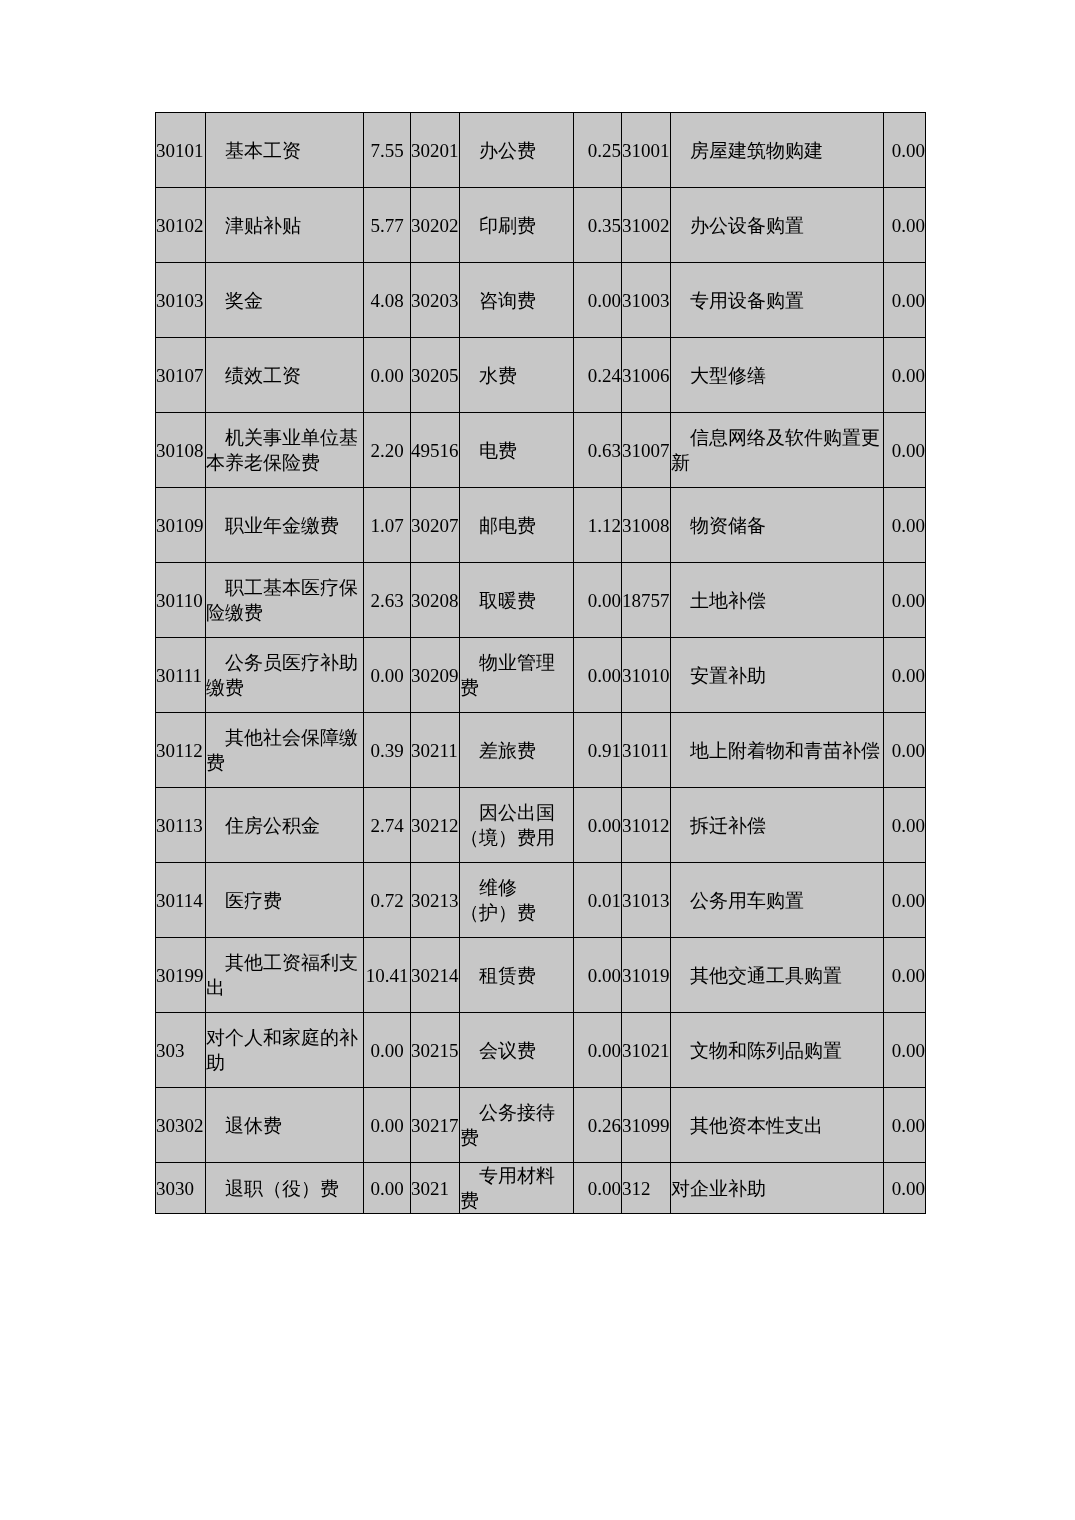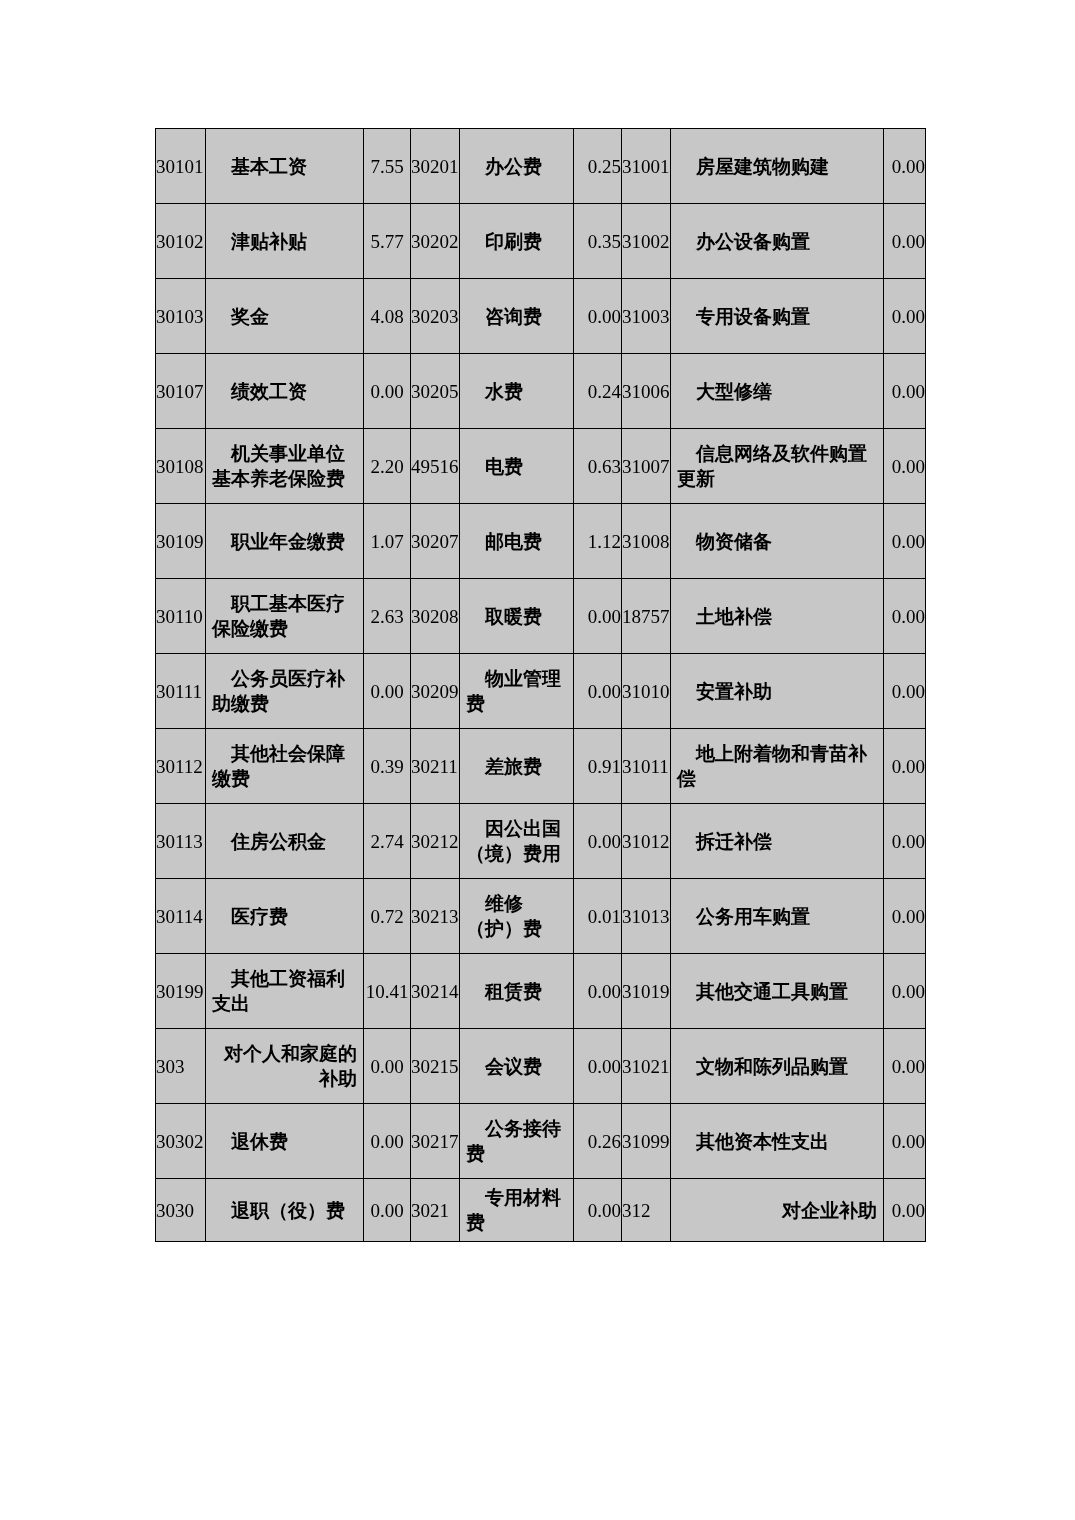--- a/index.html
+++ b/index.html
@@ -5,37 +5,37 @@
   html, body { margin: 0; padding: 0; }
   body {
     width: 1075px; height: 1520px;
     background: #ffffff;
     position: relative;
     font-family: "Liberation Serif", "DejaVu Serif", serif;
     color: #000000;
   }
   .page { position: absolute; inset: 0; background: #ffffff; }
   table.budget {
-    position: absolute; left: 155px; top: 128px;
+    position: absolute; left: 155px; top: 112px;
     border-collapse: collapse; table-layout: fixed;
     font-size: 19px; line-height: 25px;
   }
   table.budget td {
     border: 1px solid #000000;
     background: #c7c7c7;
     vertical-align: middle;
     padding: 0;
     overflow: hidden;
   }
   tr.row { height: 75px; }
   tr.row.clipped { height: 46px; }
   td.code { padding: 0 14px 0 9px; word-break: break-all; text-align: left; }
   td.name { padding: 0 3px; }
-  td.name p { margin: 6px; text-indent: 19px; word-break: normal; font-weight: bold; }
-  td.name p.no-indent { text-indent: 0; text-align: right; }
+  td.name p { margin: 0; text-indent: 19px; word-break: normal; }
+  td.name p.no-indent { text-indent: 0; }
   td.amount { background: #ffffff; text-align: right; word-break: break-all; }
   td.a1 { padding: 0 8px 0 16px; text-align: center; }
   td.a2 { padding: 0 8px 0 17px; }
   td.a3 { padding: 0 13px 0 7px; }
 </style>
 </head>
 <body>
 
 <div class="page">
   <table class="budget">

